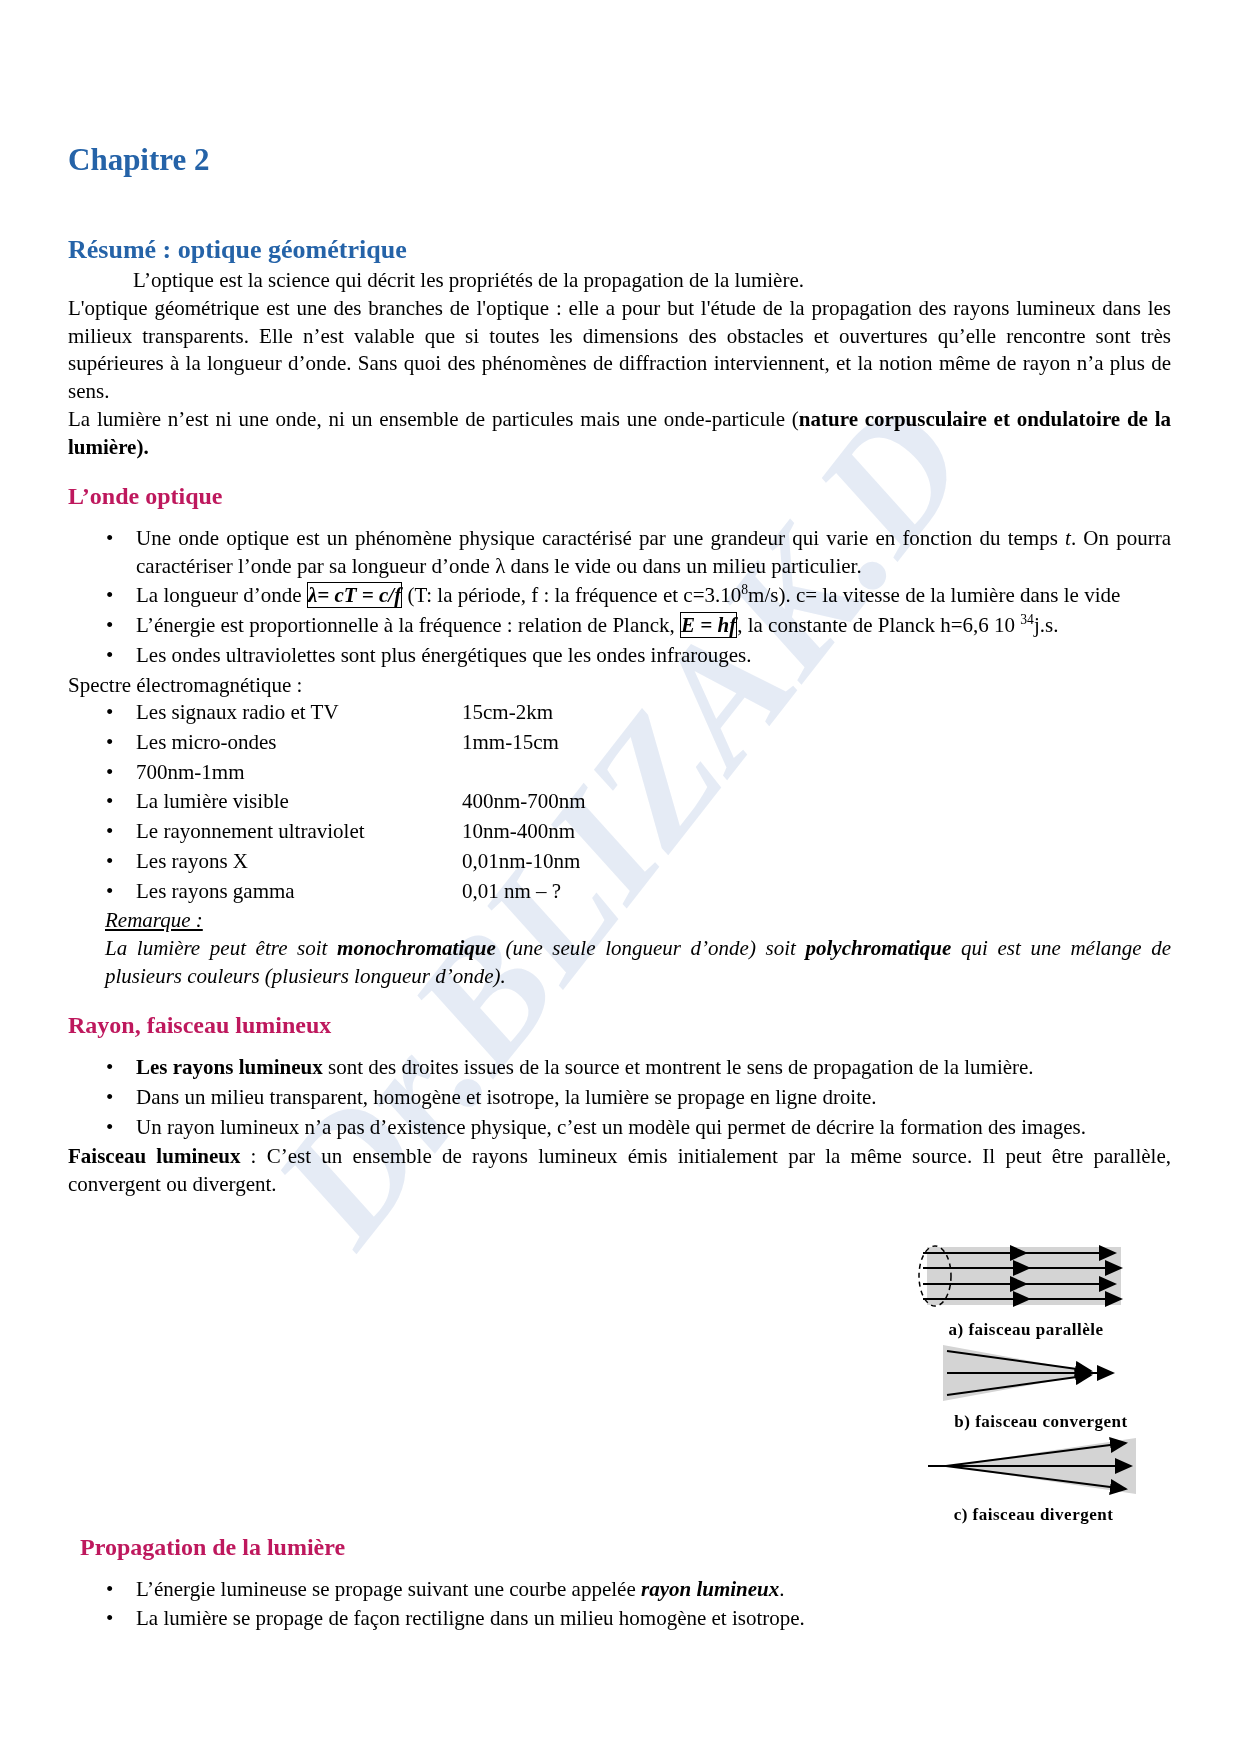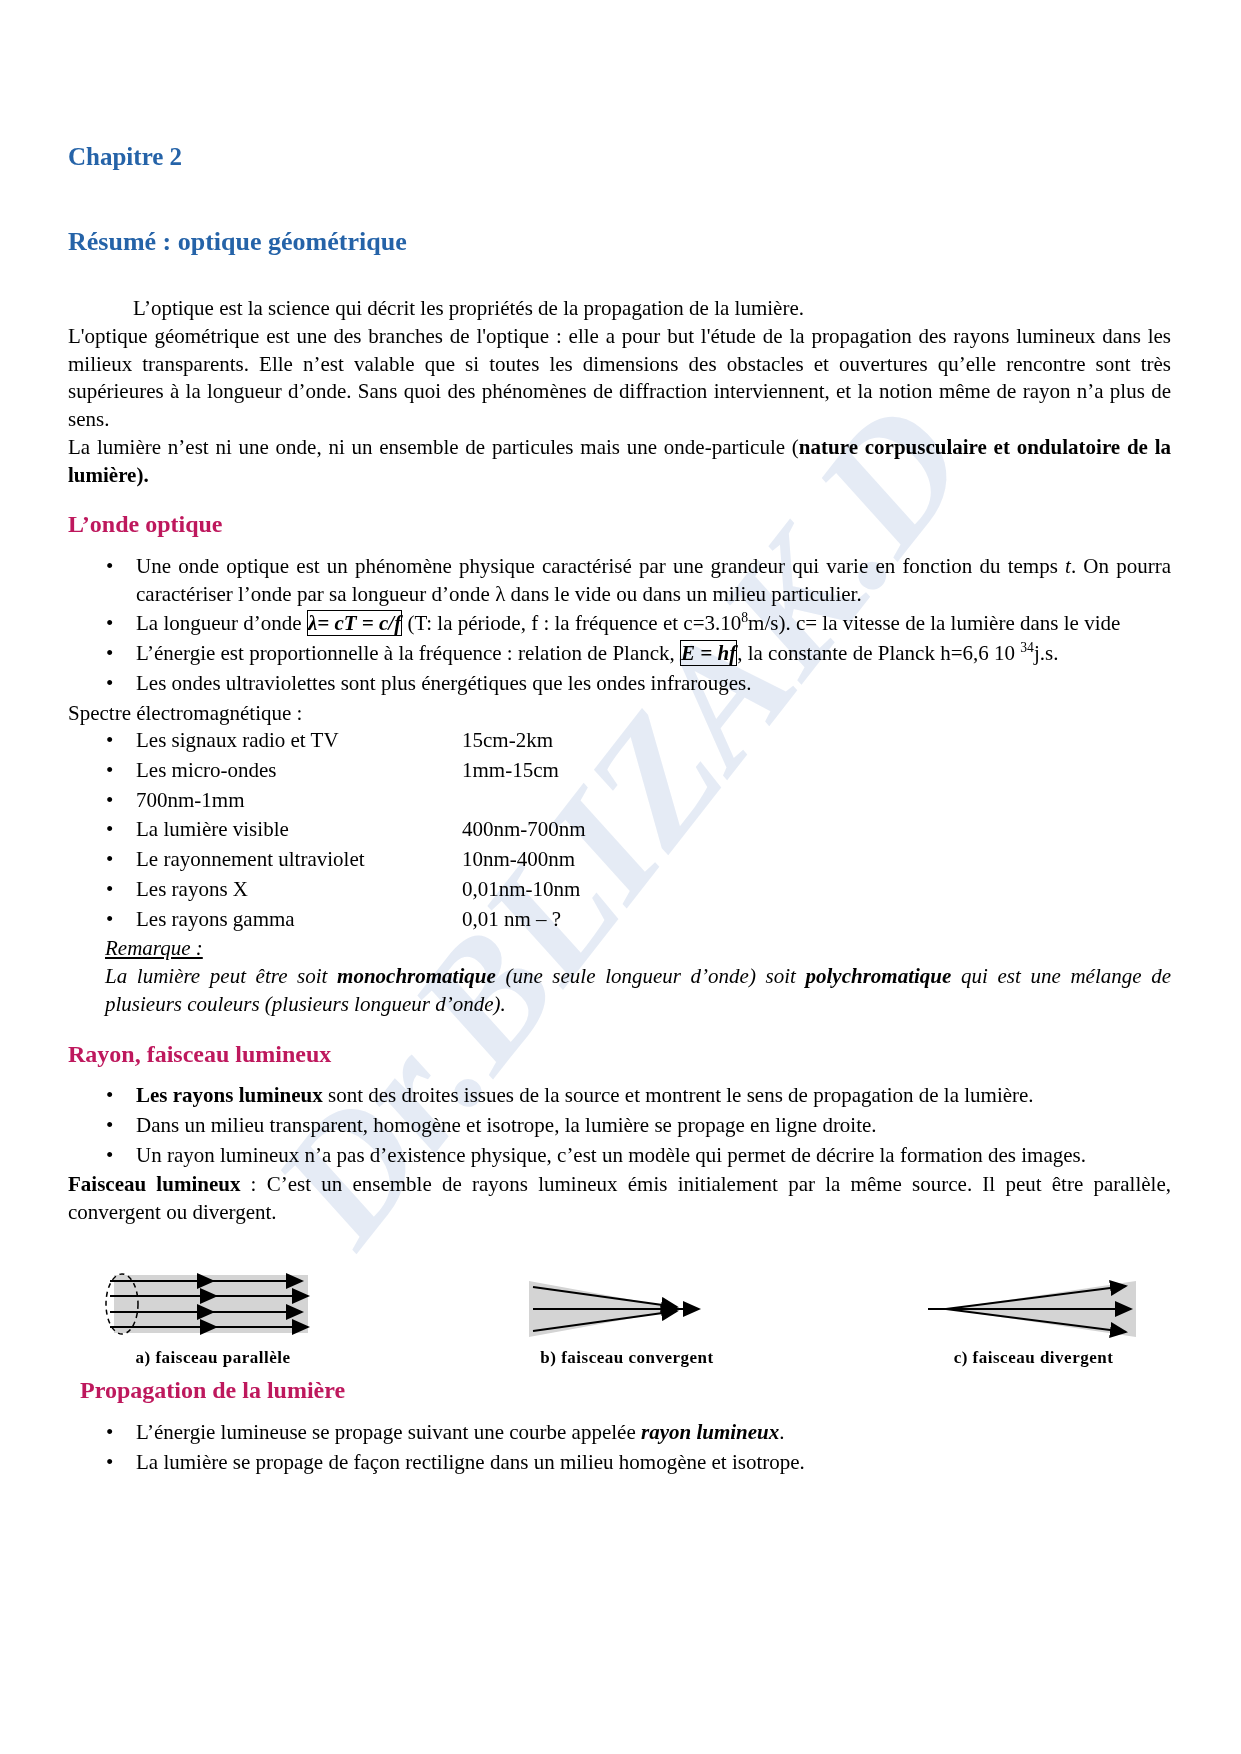--- a/index.html
+++ b/index.html
@@ -28,30 +28,29 @@
     font-family: "Liberation Serif", serif;
   }
   .content {
     position: relative;
     z-index: 1;
     padding: 140px 70px 0 68px;
     font-size: 21px;
     line-height: 1.32;
   }
   h1.chapter {
-    font-size: 25px;
+    font-size: 31px;
     font-weight: bold;
     color: #2563a8;
     margin-bottom: 52px;
   }
   h2.doc-title {
     font-size: 26px;
     font-weight: bold;
     color: #2563a8;
-    margin-bottom: 36px;
   }
   h3.section {
     font-size: 24px;
     font-weight: bold;
     color: #be185d;
     margin: 20px 0 12px 0;
   }
   p.just { text-align: justify; }
   p.first-indent { text-indent: 65px; }
   .bullets { margin: 0 0 2px 0; }
@@ -76,20 +75,21 @@
   }
   .box.bi { font-style: italic; }
   sup { font-size: 0.65em; vertical-align: super; line-height: 0; }
   .indent-block { padding-left: 37px; text-align: justify; font-style: italic; }
   .remark-title { text-decoration: underline; }
   .figures {
     display: flex;
     justify-content: space-between;
     align-items: flex-end;
     margin: 40px 30px 4px 30px;
+    flex-direction: column;
   }
   figure { text-align: center; }
   figcaption {
     font-size: 17px;
     font-weight: bold;
     margin-top: 6px;
     letter-spacing: 0.5px;
   }
   .fig-svg { display: block; }
   b, strong { font-weight: bold; }

